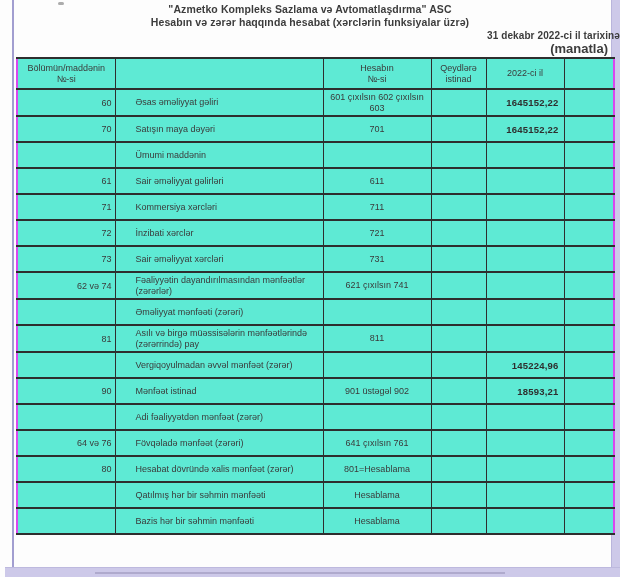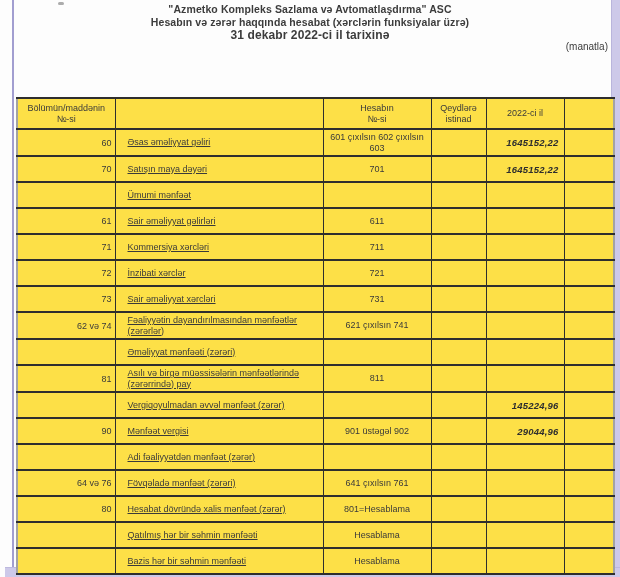--- a/index.html
+++ b/index.html
@@ -11,45 +11,44 @@
   
   .edge-line-left { position:absolute; left:12px; top:0; width:2px; height:572px; background:#a29ed0; }
   .edge-strip-right { position:absolute; right:0; top:0; width:8px; height:577px; background:#cdc9e9; border-left:1px solid #b9b5dc; }
   .edge-strip-bottom { position:absolute; left:5px; bottom:0; height:9px; right:0; background:#cdc9e9; border-top:1px solid #bdb9de; }
   .scan-speck { position:absolute; left:58px; top:2px; width:6px; height:3px; background:#6a6a6a; opacity:.55; border-radius:2px; }
   .scan-smudge { position:absolute; left:95px; top:572px; width:410px; height:2px; background:#a7a3c6; opacity:.8; }
 
   
   .title-block { position:absolute; top:3px; left:0; width:100%; text-align:center; color:#3c3c3c; font-weight:bold; }
   .title-line { font-size:10.5px; line-height:13px; letter-spacing:.1px; }
-  .title-line.small { font-size:12px; }
-  .currency-note { position:absolute; top:41px; right:12px; font-size:10px; font-weight:normal; color:#3c3c3c; }
+  .title-line.small { font-size:10px;text-align:right; }
+  .currency-note { position:absolute; top:41px; right:12px; font-size:13px; font-weight:bold; color:#3c3c3c; }
 
   
   .report-table {
     position:absolute; top:57px; left:16px; width:597px;
-    border-collapse:collapse; table-layout:fixed; background:#fde047;
-    border:2px solid #a3a3a3;
-    margin-top:40px;
+    border-collapse:collapse; table-layout:fixed; background:#5eead4;
+    border:2px solid #d946ef;
   }
   .report-table th, .report-table td {
     border:1px solid #2e2e2e;
     border-top-width:2px; border-bottom-width:2px;
     font-size:9px; color:#3a3a3a; vertical-align:middle;
     padding:2px 3px; overflow:hidden;
   }
   .report-table thead tr { height:31px; }
   .report-table tbody tr { height:26px; }
   .report-table th { font-weight:normal; text-align:center; white-space:pre-line; line-height:11px; }
   td.col-no { text-align:right; }
-  td.col-name { text-align:left; padding-left:12px; line-height:10.5px;text-decoration:underline; }
+  td.col-name { text-align:left; padding-left:20px; line-height:10.5px; }
   td.col-account { text-align:center; line-height:10.5px; }
   td.col-notes { text-align:center; }
   td.col-value { text-align:right; padding-right:5px; }
-  td.col-value.has-value { font-weight:bold; font-size:9.5px; letter-spacing:.2px; color:#2e2e2e;font-style:italic; }
+  td.col-value.has-value { font-weight:bold; font-size:9.5px; letter-spacing:.2px; color:#2e2e2e; }
   td.col-extra { }
 </style>
 </head>
 <body>
 
 <div class="canvas">
 
   <div class="edge-line-left"></div>
   <div class="edge-strip-right"></div>
   <div class="edge-strip-bottom"></div>
@@ -97,21 +96,21 @@
         <tr>
           <td class="col-no">70</td>
           <td class="col-name">Satışın maya dəyəri</td>
           <td class="col-account">701</td>
           <td class="col-notes"></td>
           <td class="col-value has-value">1645152,22</td>
           <td class="col-extra"></td>
         </tr>
         <tr>
           <td class="col-no"></td>
-          <td class="col-name">Ümumi mənfəət</td>
+          <td class="col-name">Ümumi maddənin</td>
           <td class="col-account"></td>
           <td class="col-notes"></td>
           <td class="col-value"></td>
           <td class="col-extra"></td>
         </tr>
         <tr>
           <td class="col-no">61</td>
           <td class="col-name">Sair əməliyyat gəlirləri</td>
           <td class="col-account">611</td>
           <td class="col-notes"></td>
@@ -169,24 +168,24 @@
         <tr>
           <td class="col-no"></td>
           <td class="col-name">Vergiqoyulmadan əvvəl mənfəət (zərər)</td>
           <td class="col-account"></td>
           <td class="col-notes"></td>
           <td class="col-value has-value">145224,96</td>
           <td class="col-extra"></td>
         </tr>
         <tr>
           <td class="col-no">90</td>
-          <td class="col-name">Mənfəət vergisi</td>
+          <td class="col-name">Mənfəət istinad</td>
           <td class="col-account">901 üstəgəl 902</td>
           <td class="col-notes"></td>
-          <td class="col-value has-value">29044,96</td>
+          <td class="col-value has-value">18593,21</td>
           <td class="col-extra"></td>
         </tr>
         <tr>
           <td class="col-no"></td>
           <td class="col-name">Adi fəaliyyətdən mənfəət (zərər)</td>
           <td class="col-account"></td>
           <td class="col-notes"></td>
           <td class="col-value"></td>
           <td class="col-extra"></td>
         </tr>

